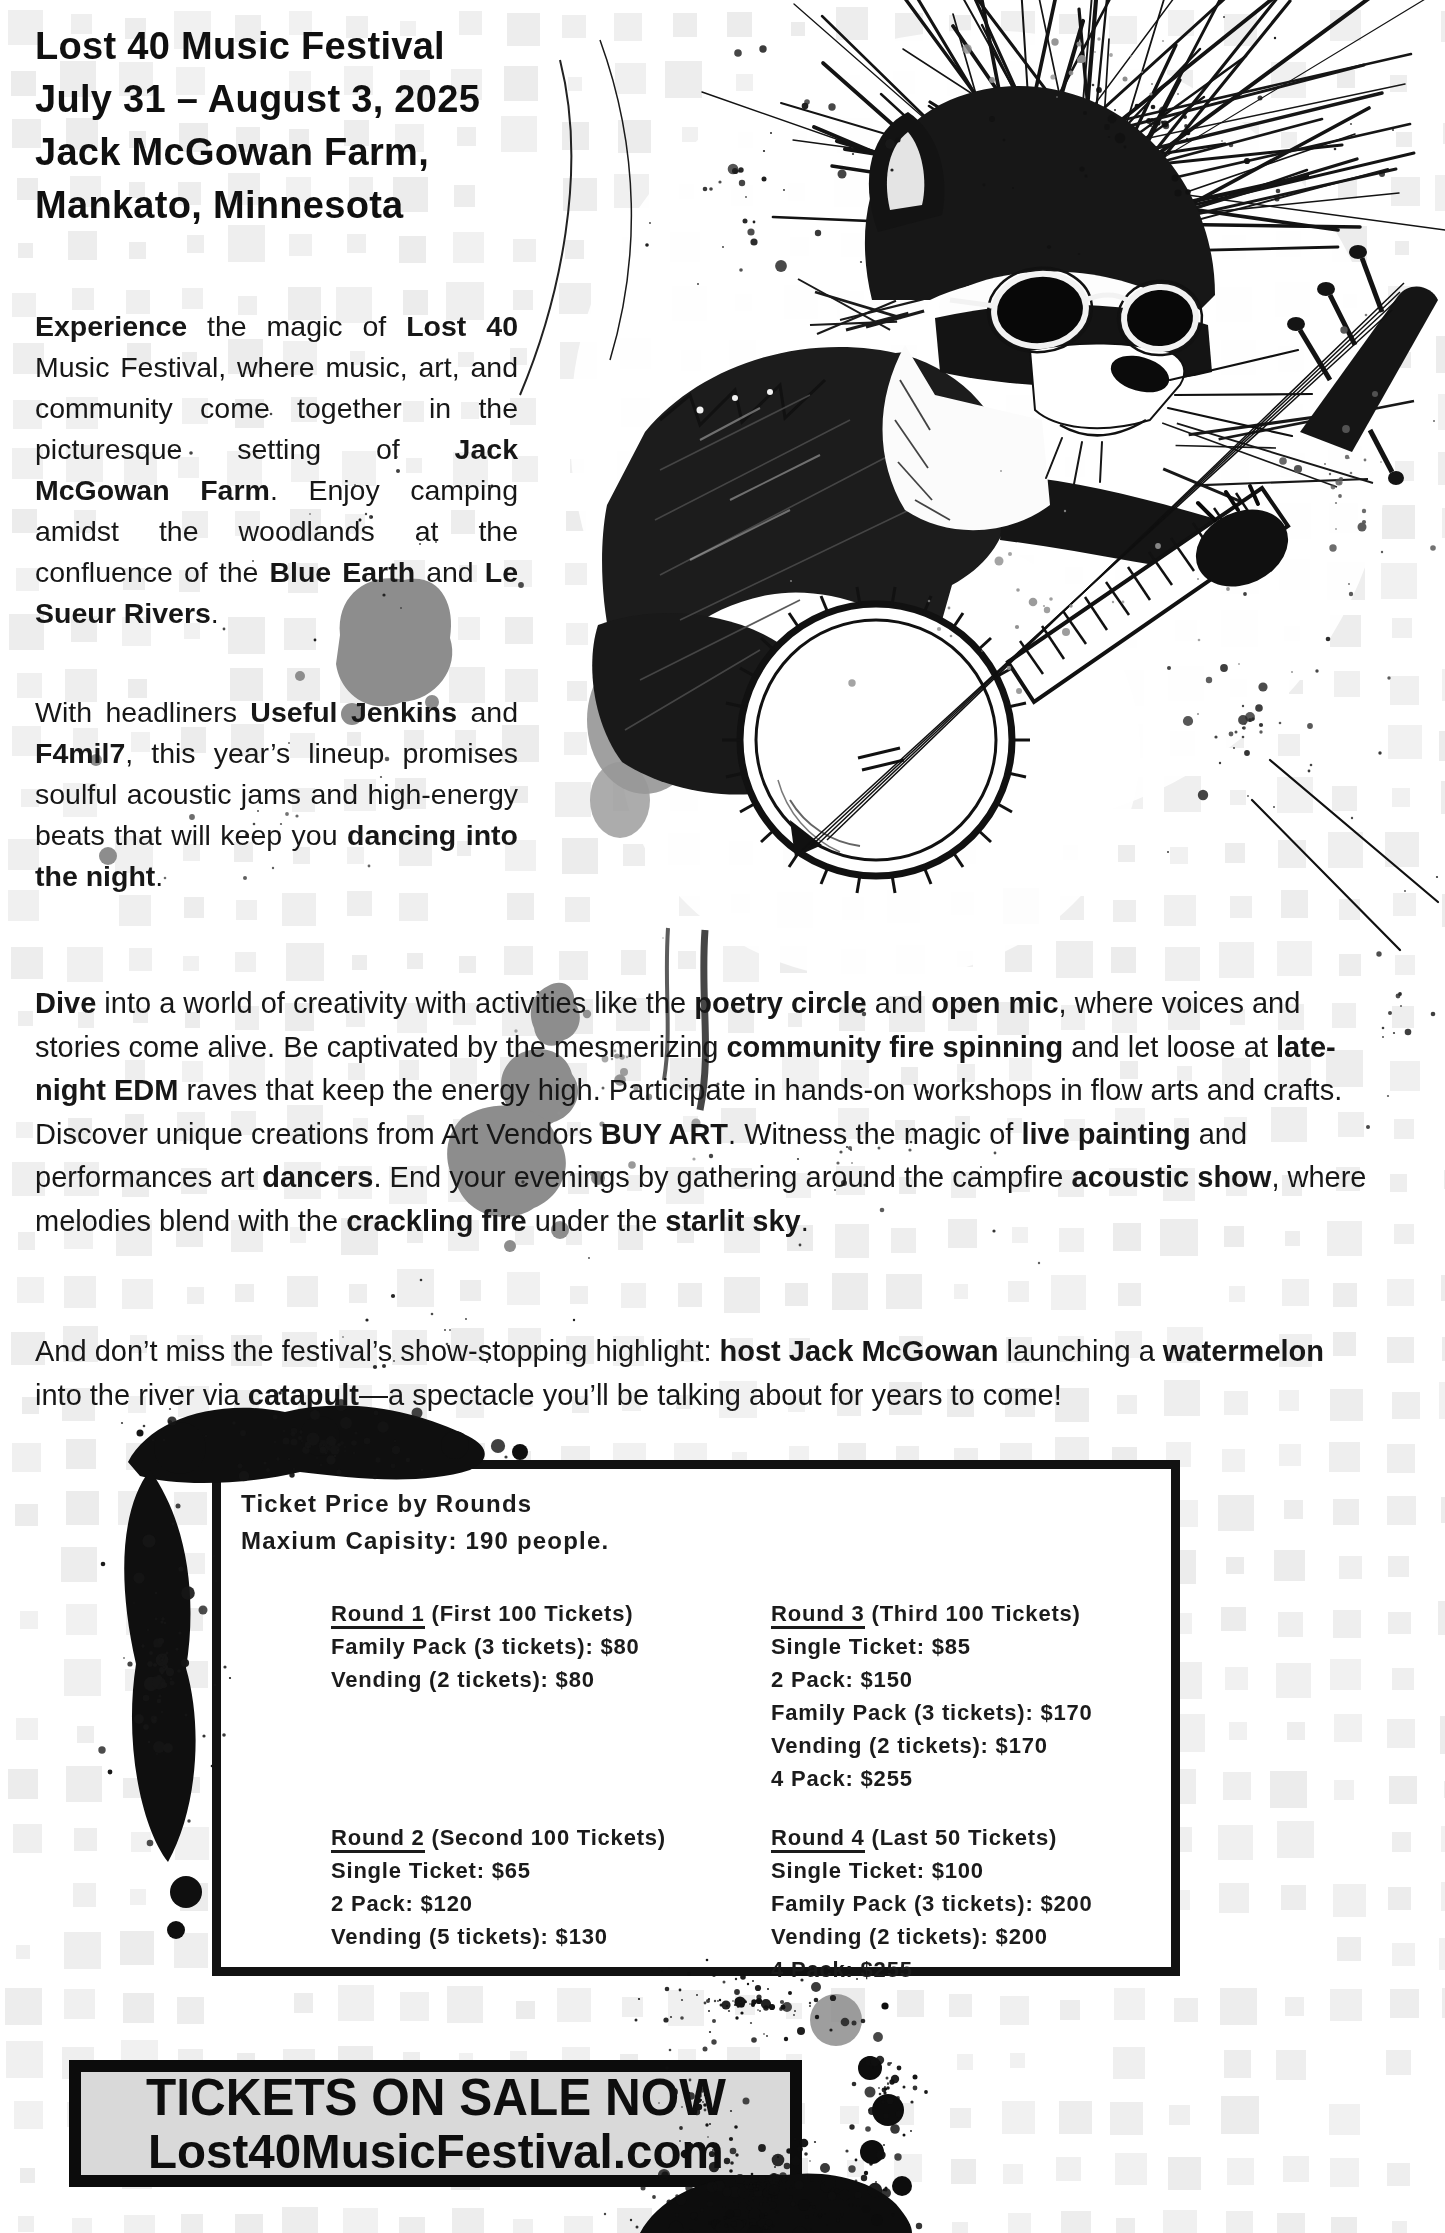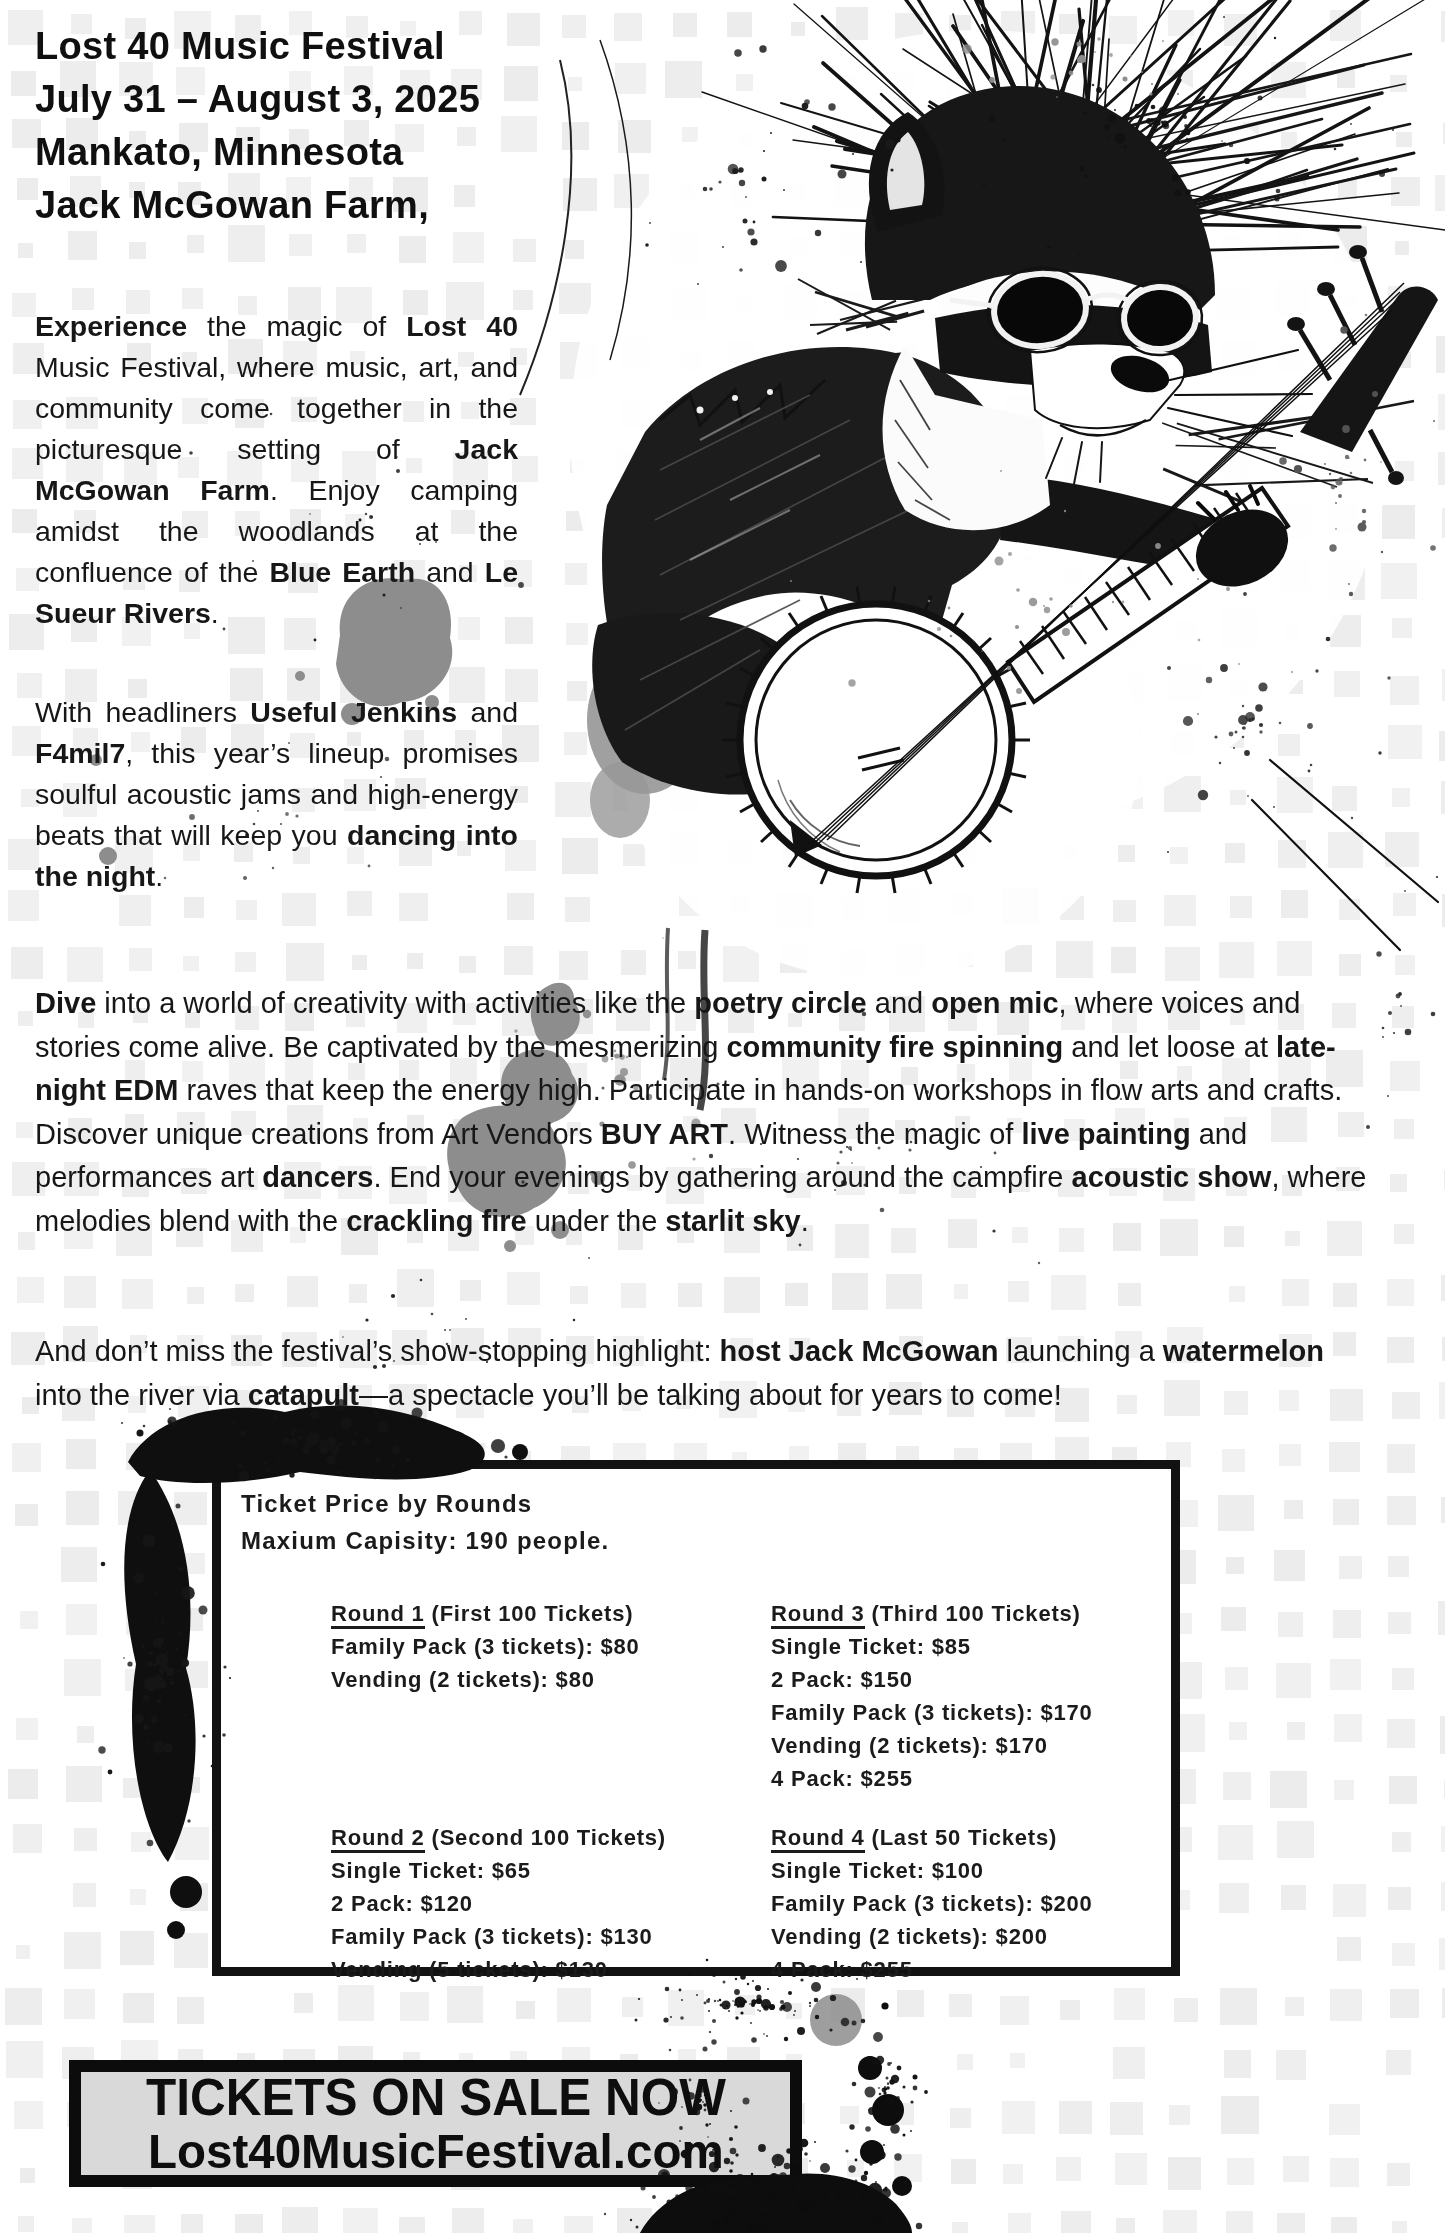--- a/index.html
+++ b/index.html
@@ -1665,22 +1665,22 @@
         <circle cx="1368" cy="1127" r="2.0" fill="#2a2a2a" opacity="0.86"></circle>
         <circle cx="1433" cy="1014" r="2.3" fill="#2a2a2a" opacity="0.90"></circle>
         <circle cx="1383" cy="1028" r="1.3" fill="#2a2a2a" opacity="0.90"></circle>
         <circle cx="1394" cy="1033" r="1.1" fill="#2a2a2a" opacity="0.91"></circle>
       </g>
   </svg>
 
   <div class="txt title">
     <div>Lost 40 Music Festival</div>
     <div>July 31 – August 3, 2025</div>
+    <div>Jack McGowan Farm,</div>
     <div>Mankato, Minnesota</div>
-    <div>Jack McGowan Farm,</div>
   </div>
 
   <div class="txt col-para p1"><span class="b">Experience</span><span> the magic of </span><span class="b">Lost 40</span><span> Music Festival, where music, art, and community come together in the picturesque setting of </span><span class="b">Jack McGowan Farm</span><span>. Enjoy camping amidst the woodlands at the confluence of the </span><span class="b">Blue Earth</span><span> and </span><span class="b">Le Sueur Rivers</span><span>.</span></div>
   <div class="txt col-para p2"><span>With headliners </span><span class="b">Useful Jenkins</span><span> and </span><span class="b">F4mil7</span><span>, this year’s lineup promises soulful acoustic jams and high-energy beats that will keep you </span><span class="b">dancing into the night</span><span>.</span></div>
   <div class="txt wide-para p3"><span class="b">Dive</span><span> into a world of creativity with activities like the </span><span class="b">poetry circle</span><span> and </span><span class="b">open mic</span><span>, where voices and stories come alive. Be captivated by the mesmerizing </span><span class="b">community fire spinning</span><span> and let loose at </span><span class="b">late-night EDM</span><span> raves that keep the energy high. Participate in hands-on workshops in flow arts and crafts. Discover unique creations from Art Vendors </span><span class="b">BUY ART</span><span>. Witness the magic of </span><span class="b">live painting</span><span> and performances art </span><span class="b">dancers</span><span>. End your evenings by gathering around the campfire </span><span class="b">acoustic show</span><span>, where melodies blend with the </span><span class="b">crackling fire</span><span> under the </span><span class="b">starlit sky</span><span>.</span></div>
   <div class="txt wide-para p4"><span>And don’t miss the festival’s show-stopping highlight: </span><span class="b">host Jack McGowan</span><span> launching a </span><span class="b">watermelon</span><span> into the river via </span><span class="b">catapult</span><span>—a spectacle you’ll be talking about for years to come!</span></div>
 
   <div class="ticket-box">
     <div class="tb-title">Ticket Price by Rounds</div>
     <div class="tb-title">Maxium Capisity: 190 people.</div>
@@ -1695,21 +1695,20 @@
           <div>Single Ticket: $85</div>
           <div>2 Pack: $150</div>
           <div>Family Pack (3 tickets): $170</div>
           <div>Vending (2 tickets): $170</div>
           <div>4 Pack: $255</div>
         </div>
         <div class="round">
           <div><span class="round-name">Round 2</span><span> (Second 100 Tickets)</span></div>
           <div>Single Ticket: $65</div>
           <div>2 Pack: $120</div>
-          <div>Family Pack (3 tickets): $130</div>
           <div>Vending (5 tickets): $130</div>
         </div>
         <div class="round">
           <div><span class="round-name">Round 4</span><span> (Last 50 Tickets)</span></div>
           <div>Single Ticket: $100</div>
           <div>Family Pack (3 tickets): $200</div>
           <div>Vending (2 tickets): $200</div>
           <div>4 Pack: $255</div>
         </div>
       </div>

